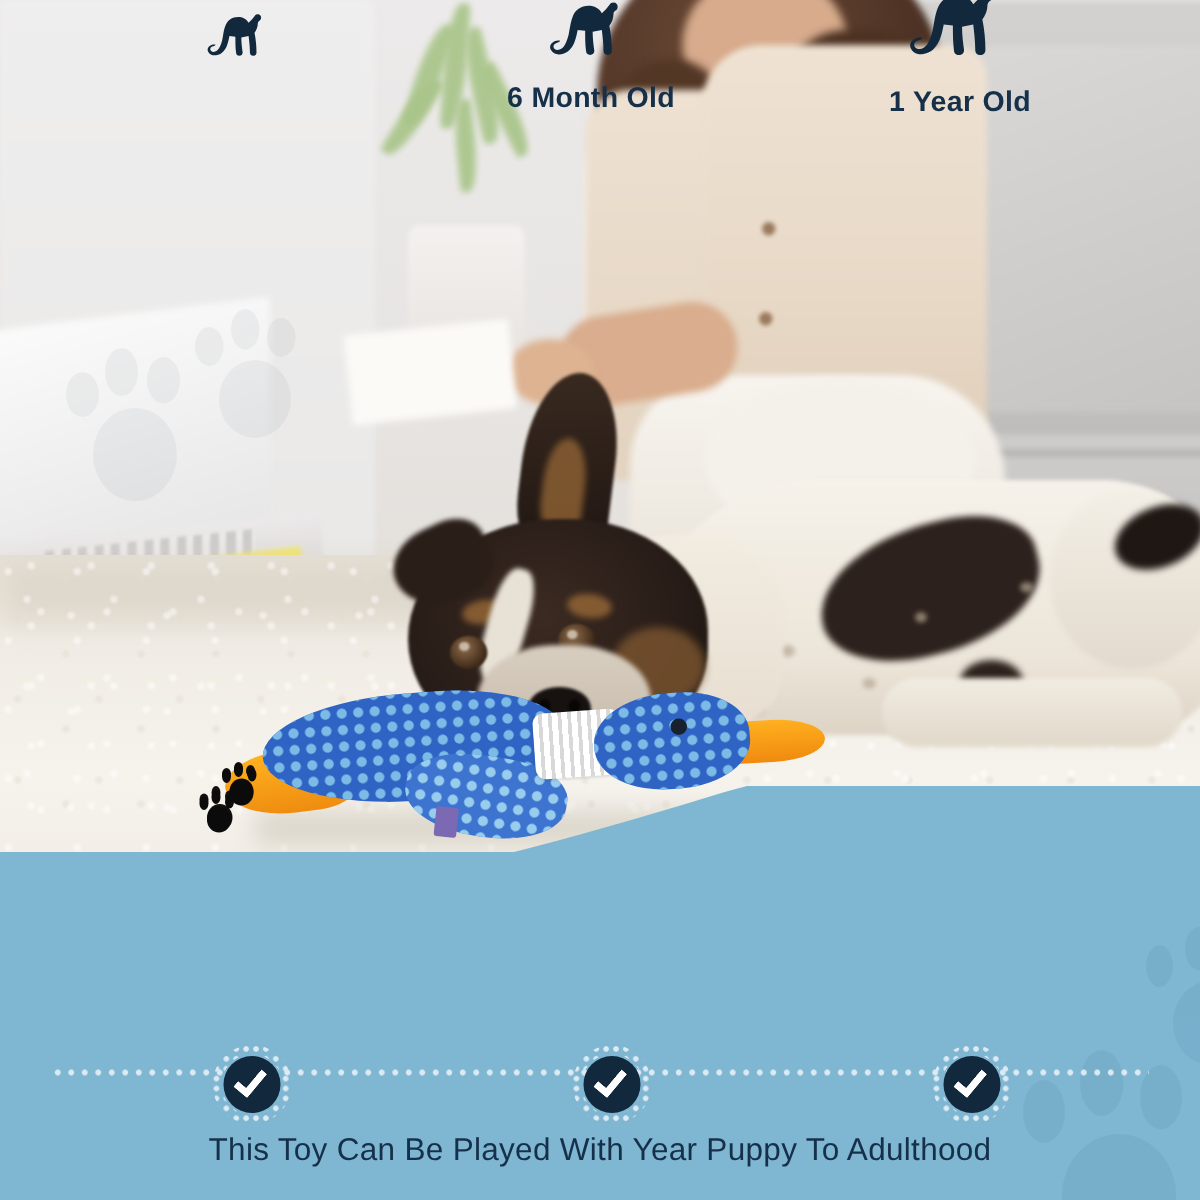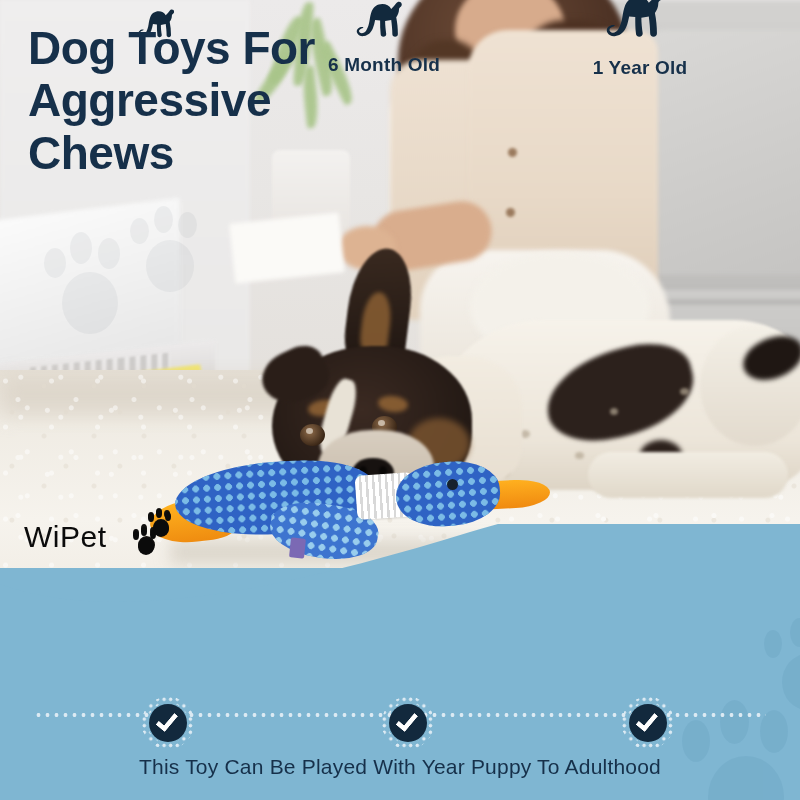--- a/index.html
+++ b/index.html
@@ -316,23 +316,20 @@
       <div class="pad" style="left:9px;top:0px;width:6px;height:9px"></div>
       <div class="pad" style="left:18px;top:3px;width:6px;height:8px"></div>
     </div>
     <div class="carpet-paw" style="left:147px;top:508px;width:26px;height:28px">
       <div class="pad" style="left:6px;top:11px;width:16px;height:17px"></div>
       <div class="pad" style="left:1px;top:4px;width:6px;height:8px"></div>
       <div class="pad" style="left:9px;top:0px;width:6px;height:8px"></div>
       <div class="pad" style="left:17px;top:2px;width:6px;height:8px"></div>
     </div>
 
-    <div class="logo">
-      <span class="logo-text">WiPet</span>
-    </div>
   </div>
 
   <div class="blue-panel"></div>
   <div class="wave">
     <svg width="800" height="130" viewBox="0 0 800 130" preserveAspectRatio="none">
       <path d="M0,130 L0,60 C120,104 300,60 470,8 C560,-20 680,-34 800,-40 L800,130 Z" fill="#7fb6d2"></path>
     </svg>
   </div>
 
   <div class="panel-paw" style="left:678px;top:700px;width:128px;height:138px">
@@ -351,21 +348,21 @@
   <div class="dotline"></div>
 
   <div class="stage" style="left:58px;top:8px;width:204px">
     <div class="stage-icon">
       <svg width="44" height="40" viewBox="0 0 100 90">
         <path fill="#12293d" d="M63 16c-3-6-9-9-16-9-9 0-16 5-19 13-2 5-3 11-4 17-1 7-3 13-6 18-2 3-5 5-8 5-3 0-5-2-5-4 0-2 1-3 3-4 2-1 4-1 5-3-3-1-7 0-9 2-3 2-4 6-2 9 2 4 7 6 12 5 8-1 13-7 16-14 2-5 3-10 4-15l9 1c0 8 0 16 1 24 0 3 2 5 5 5s5-2 5-5c-1-7-2-15-2-23l11-2c1 8 2 17 2 25 0 3 2 5 5 5s5-2 5-5c0-10-1-20-3-30 3-4 5-9 5-14 0-2 1-3 2-4 2-1 3-3 3-5 0-3-2-5-5-5-2 0-4 1-5 3l-4 5z"></path>
       </svg>
     </div>
   </div>
 
-  <div class="stage" style="left:282px;top:0px;width:204px">
+  <div class="stage" style="left:292px;top:0px;width:204px">
     <div class="stage-icon">
       <svg width="56" height="50" viewBox="0 0 100 90">
         <path fill="#12293d" d="M63 16c-3-6-9-9-16-9-9 0-16 5-19 13-2 5-3 11-4 17-1 7-3 13-6 18-2 3-5 5-8 5-3 0-5-2-5-4 0-2 1-3 3-4 2-1 4-1 5-3-3-1-7 0-9 2-3 2-4 6-2 9 2 4 7 6 12 5 8-1 13-7 16-14 2-5 3-10 4-15l9 1c0 8 0 16 1 24 0 3 2 5 5 5s5-2 5-5c-1-7-2-15-2-23l11-2c1 8 2 17 2 25 0 3 2 5 5 5s5-2 5-5c0-10-1-20-3-30 3-4 5-9 5-14 0-2 1-3 2-4 2-1 3-3 3-5 0-3-2-5-5-5-2 0-4 1-5 3l-4 5z"></path>
       </svg>
     </div>
     <div class="stage-label">6 Month Old</div>
   </div>
 
   <div class="stage" style="left:538px;top:-8px;width:204px">
     <div class="stage-icon">
@@ -390,25 +387,20 @@
   </div>
   <div style="position:absolute;left:621px;top:696px;width:54px;height:54px">
     <div class="badge-ring"></div>
     <div class="badge" style="left:8px;top:8px">
         <div class="check"></div>
       </div>
   </div>
 
   <div class="caption">This Toy Can Be Played With Year Puppy To Adulthood</div>
 
-  <div class="headline">
-    <div>Dog Toys For</div>
-    <div>Aggressive</div>
-    <div>Chews</div>
-  </div>
 
   <div style="position:absolute;left:133px;top:527px;width:26px;height:28px">
     <div style="position:absolute;left:5px;top:11px;width:16px;height:17px;background:#0b0b0b;border-radius:50%"></div>
     <div style="position:absolute;left:0px;top:4px;width:6px;height:9px;background:#0b0b0b;border-radius:50%"></div>
     <div style="position:absolute;left:8px;top:0px;width:6px;height:9px;background:#0b0b0b;border-radius:50%"></div>
     <div style="position:absolute;left:17px;top:3px;width:6px;height:9px;background:#0b0b0b;border-radius:50%"></div>
   </div>
   <div style="position:absolute;left:148px;top:509px;width:26px;height:28px">
     <div style="position:absolute;left:5px;top:11px;width:16px;height:17px;background:#0b0b0b;border-radius:50%"></div>
     <div style="position:absolute;left:0px;top:4px;width:6px;height:9px;background:#0b0b0b;border-radius:50%"></div>

